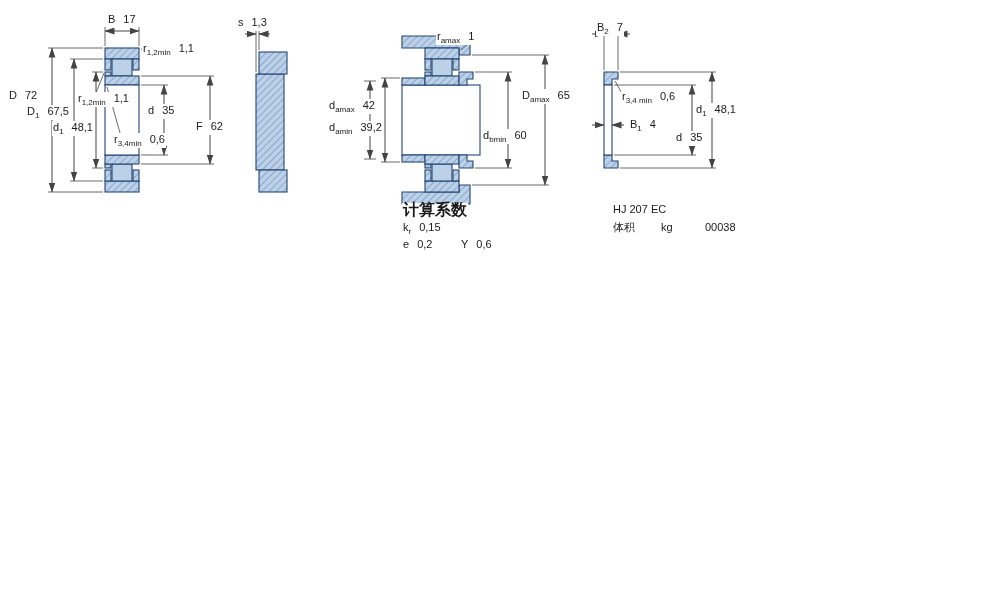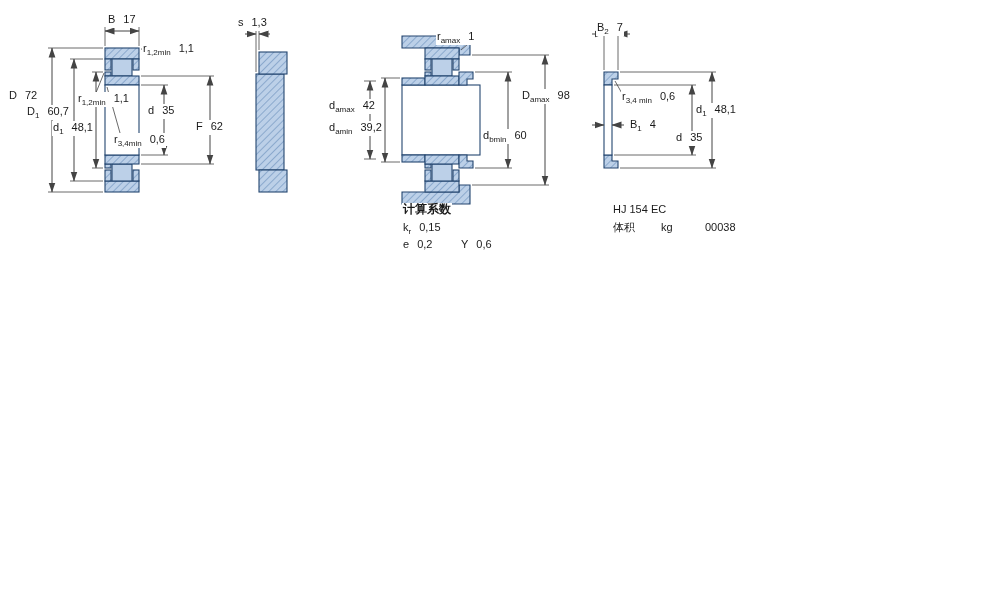--- a/index.html
+++ b/index.html
@@ -8,21 +8,21 @@
   .canvas{position:absolute;left:0;top:0;width:1000px;height:600px}
   svg .part{fill:url(#hatch);stroke:#24456f;stroke-width:1.1}
   svg .solid{fill:#bcd0e8;stroke:#24456f;stroke-width:1.1}
   svg .bore{fill:#ffffff;stroke:#24456f;stroke-width:1.1}
   svg .dim{stroke:#444444;stroke-width:1;fill:none}
   svg .ext{stroke:#444444;stroke-width:0.8;fill:none}
   svg .leader{stroke:#444444;stroke-width:0.8;fill:none}
   .lbl{position:absolute;font-size:11px;color:#1a1a1a;white-space:nowrap;background:#ffffff;padding:0 1px;line-height:13px}
   .lbl sub{font-size:8px;line-height:1}
   .lbl .v{margin-left:8px}
-  .heading{font-weight:bold;font-size:12px}
+  .heading{font-weight:bold;font-size:16px}
 </style>
 </head>
 <body>
 
 <svg class="canvas" width="1000" height="600" viewBox="0 0 1000 600">
   <defs>
     <pattern id="hatch" width="5" height="5" patternUnits="userSpaceOnUse" patternTransform="rotate(45)">
       <rect width="5" height="5" fill="#bcd0e8"></rect>
       <line x1="0" y1="0" x2="0" y2="5" stroke="#4f79ad" stroke-width="0.9"></line>
     </pattern>
@@ -168,42 +168,42 @@
       <line class="ext" x1="620" y1="72" x2="716" y2="72"></line>
       <line class="ext" x1="620" y1="168" x2="716" y2="168"></line>
       <line class="dim" x1="712" y1="72" x2="712" y2="168" marker-start="url(#arrow)" marker-end="url(#arrow)"></line>
     </g>
   </g>
 </svg>
 
 <div class="lbl" style="left:107px;top:13px"><span>B</span><sub></sub><span class="v">17</span></div>
 <div class="lbl" style="left:142px;top:42px"><span>r</span><sub>1,2min</sub><span class="v">1,1</span></div>
 <div class="lbl" style="left:8px;top:89px"><span>D</span><sub></sub><span class="v">72</span></div>
-<div class="lbl" style="left:26px;top:105px"><span>D</span><sub>1</sub><span class="v">60,7</span></div>
+<div class="lbl" style="left:26px;top:105px"><span>D</span><sub>1</sub><span class="v">67,5</span></div>
 <div class="lbl" style="left:77px;top:92px"><span>r</span><sub>1,2min</sub><span class="v">1,1</span></div>
 <div class="lbl" style="left:52px;top:121px"><span>d</span><sub>1</sub><span class="v">48,1</span></div>
 <div class="lbl" style="left:147px;top:104px"><span>d</span><sub></sub><span class="v">35</span></div>
 <div class="lbl" style="left:113px;top:133px"><span>r</span><sub>3,4min</sub><span class="v">0,6</span></div>
 <div class="lbl" style="left:195px;top:120px"><span>F</span><sub></sub><span class="v">62</span></div>
 
 <div class="lbl" style="left:237px;top:16px"><span>s</span><sub></sub><span class="v">1,3</span></div>
 
 <div class="lbl" style="left:436px;top:30px"><span>r</span><sub>amax</sub><span class="v">1</span></div>
 <div class="lbl" style="left:328px;top:99px"><span>d</span><sub>amax</sub><span class="v">42</span></div>
 <div class="lbl" style="left:328px;top:121px"><span>d</span><sub>amin</sub><span class="v">39,2</span></div>
-<div class="lbl" style="left:521px;top:89px"><span>D</span><sub>amax</sub><span class="v">98</span></div>
+<div class="lbl" style="left:521px;top:89px"><span>D</span><sub>amax</sub><span class="v">65</span></div>
 <div class="lbl" style="left:482px;top:129px"><span>d</span><sub>bmin</sub><span class="v">60</span></div>
 
 <div class="lbl heading" style="left:402px;top:203px">计算系数</div>
 <div class="lbl" style="left:402px;top:221px"><span>k</span><sub>r</sub><span class="v">0,15</span></div>
 <div class="lbl" style="left:402px;top:238px"><span>e</span><sub></sub><span class="v">0,2</span></div>
 <div class="lbl" style="left:460px;top:238px"><span>Y</span><sub></sub><span class="v">0,6</span></div>
 
 <div class="lbl" style="left:596px;top:21px"><span>B</span><sub>2</sub><span class="v">7</span></div>
 <div class="lbl" style="left:621px;top:90px"><span>r</span><sub>3,4 min</sub><span class="v">0,6</span></div>
 <div class="lbl" style="left:695px;top:103px"><span>d</span><sub>1</sub><span class="v">48,1</span></div>
 <div class="lbl" style="left:629px;top:118px"><span>B</span><sub>1</sub><span class="v">4</span></div>
 <div class="lbl" style="left:675px;top:131px"><span>d</span><sub></sub><span class="v">35</span></div>
 
-<div class="lbl" style="left:612px;top:203px">HJ 154 EC</div>
+<div class="lbl" style="left:612px;top:203px">HJ 207 EC</div>
 <div class="lbl" style="left:612px;top:221px">体积</div>
 <div class="lbl" style="left:660px;top:221px">kg</div>
 <div class="lbl" style="left:704px;top:221px">00038</div>
 
 </body></html>

